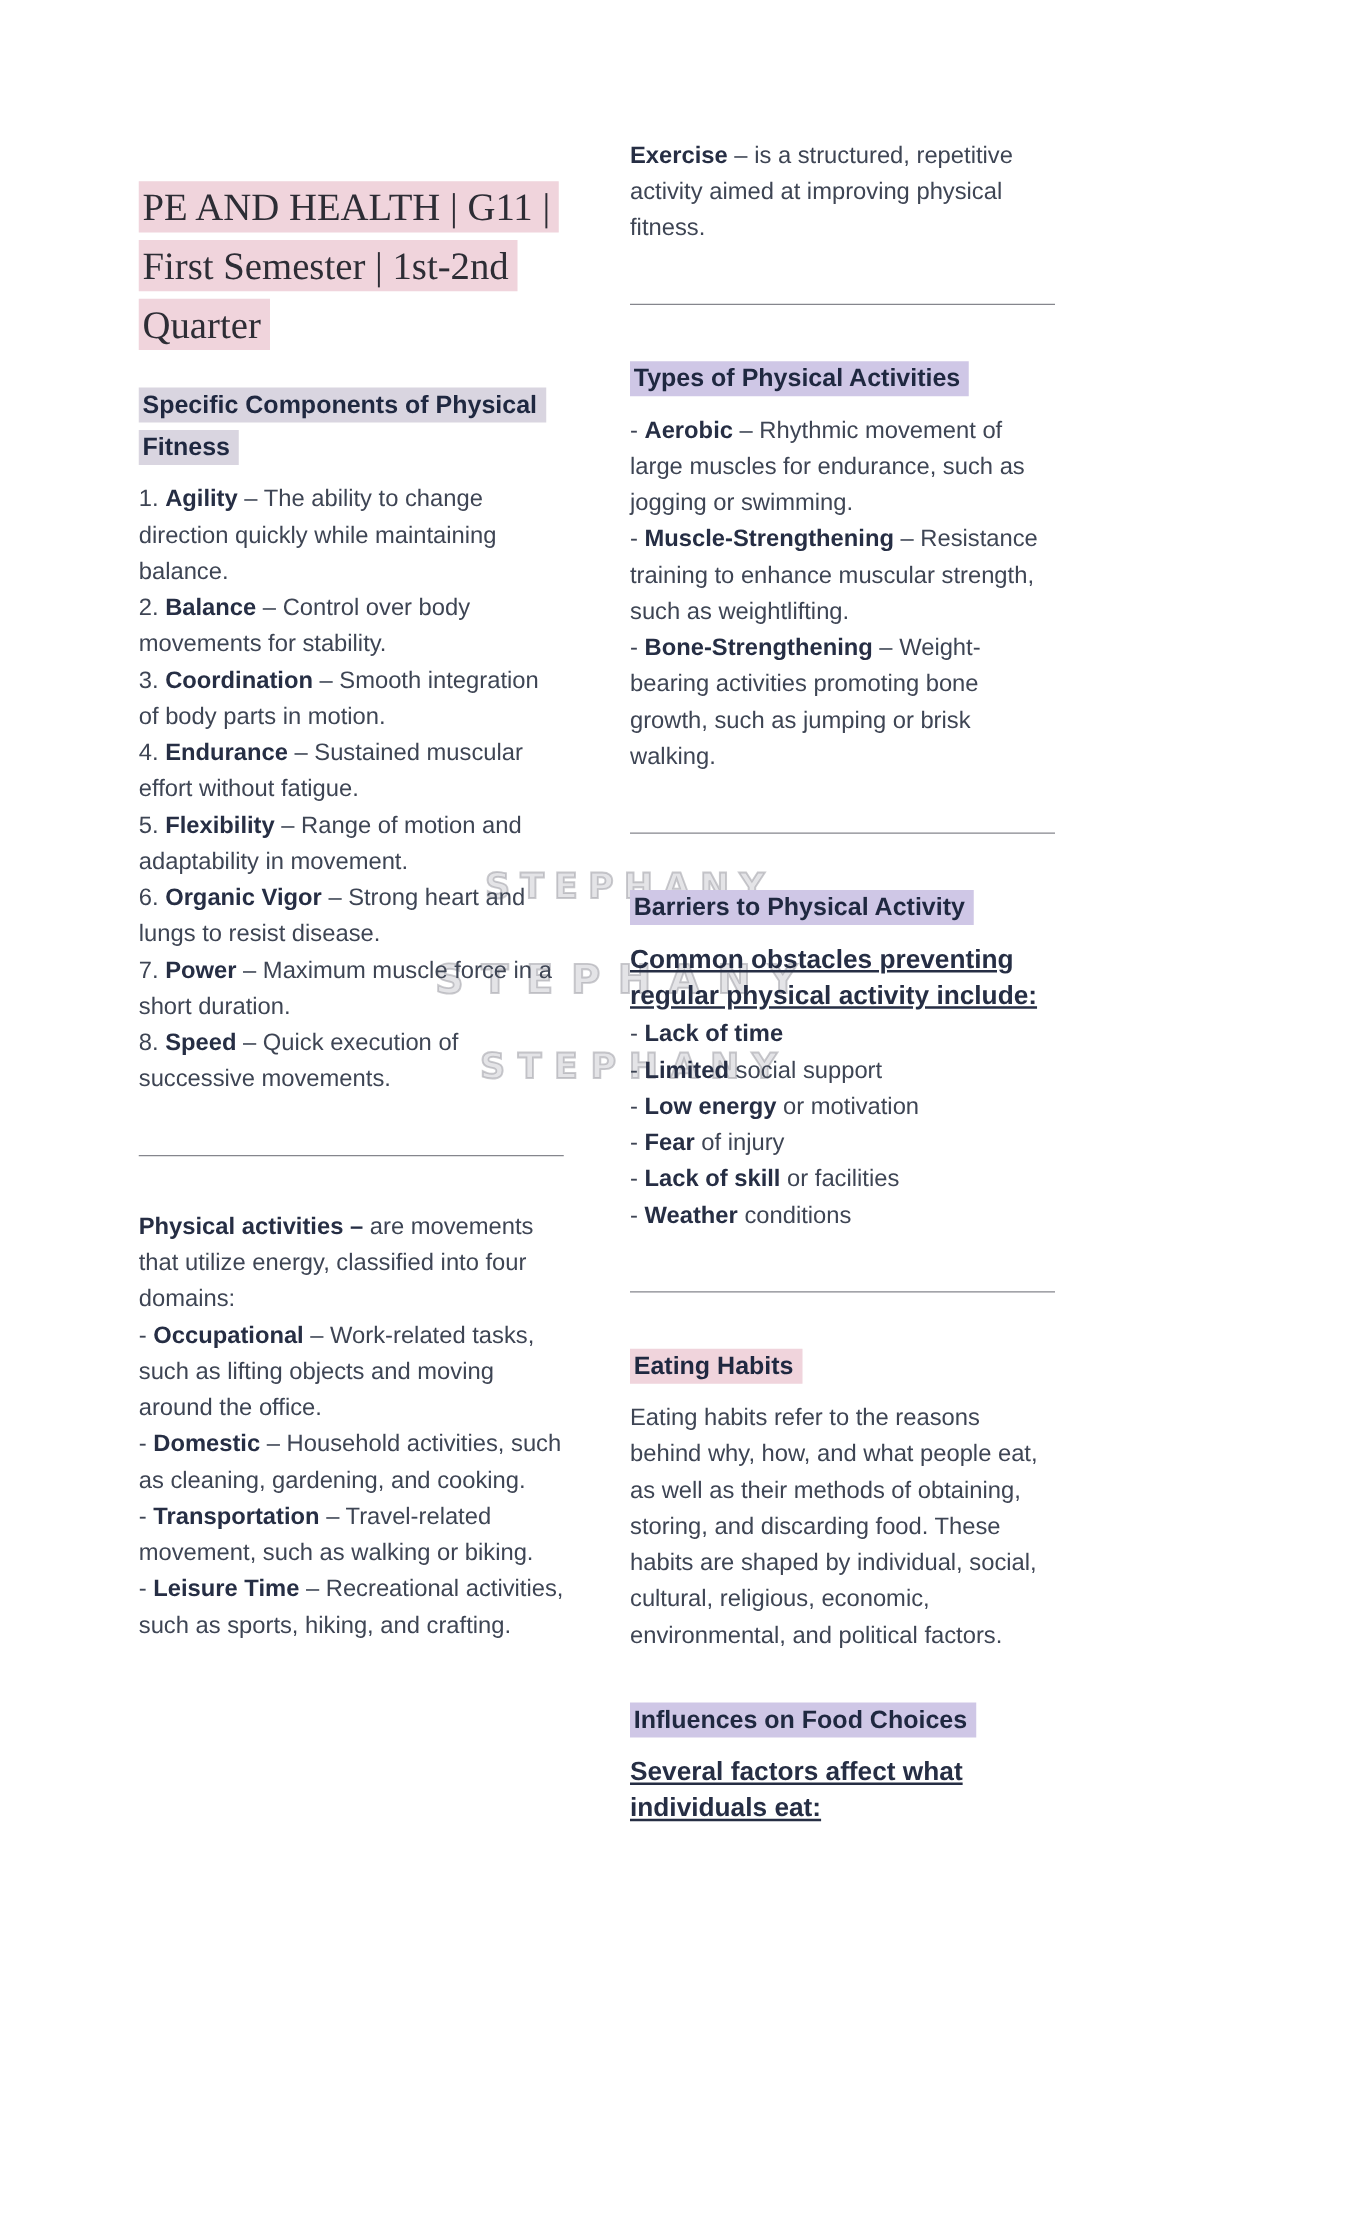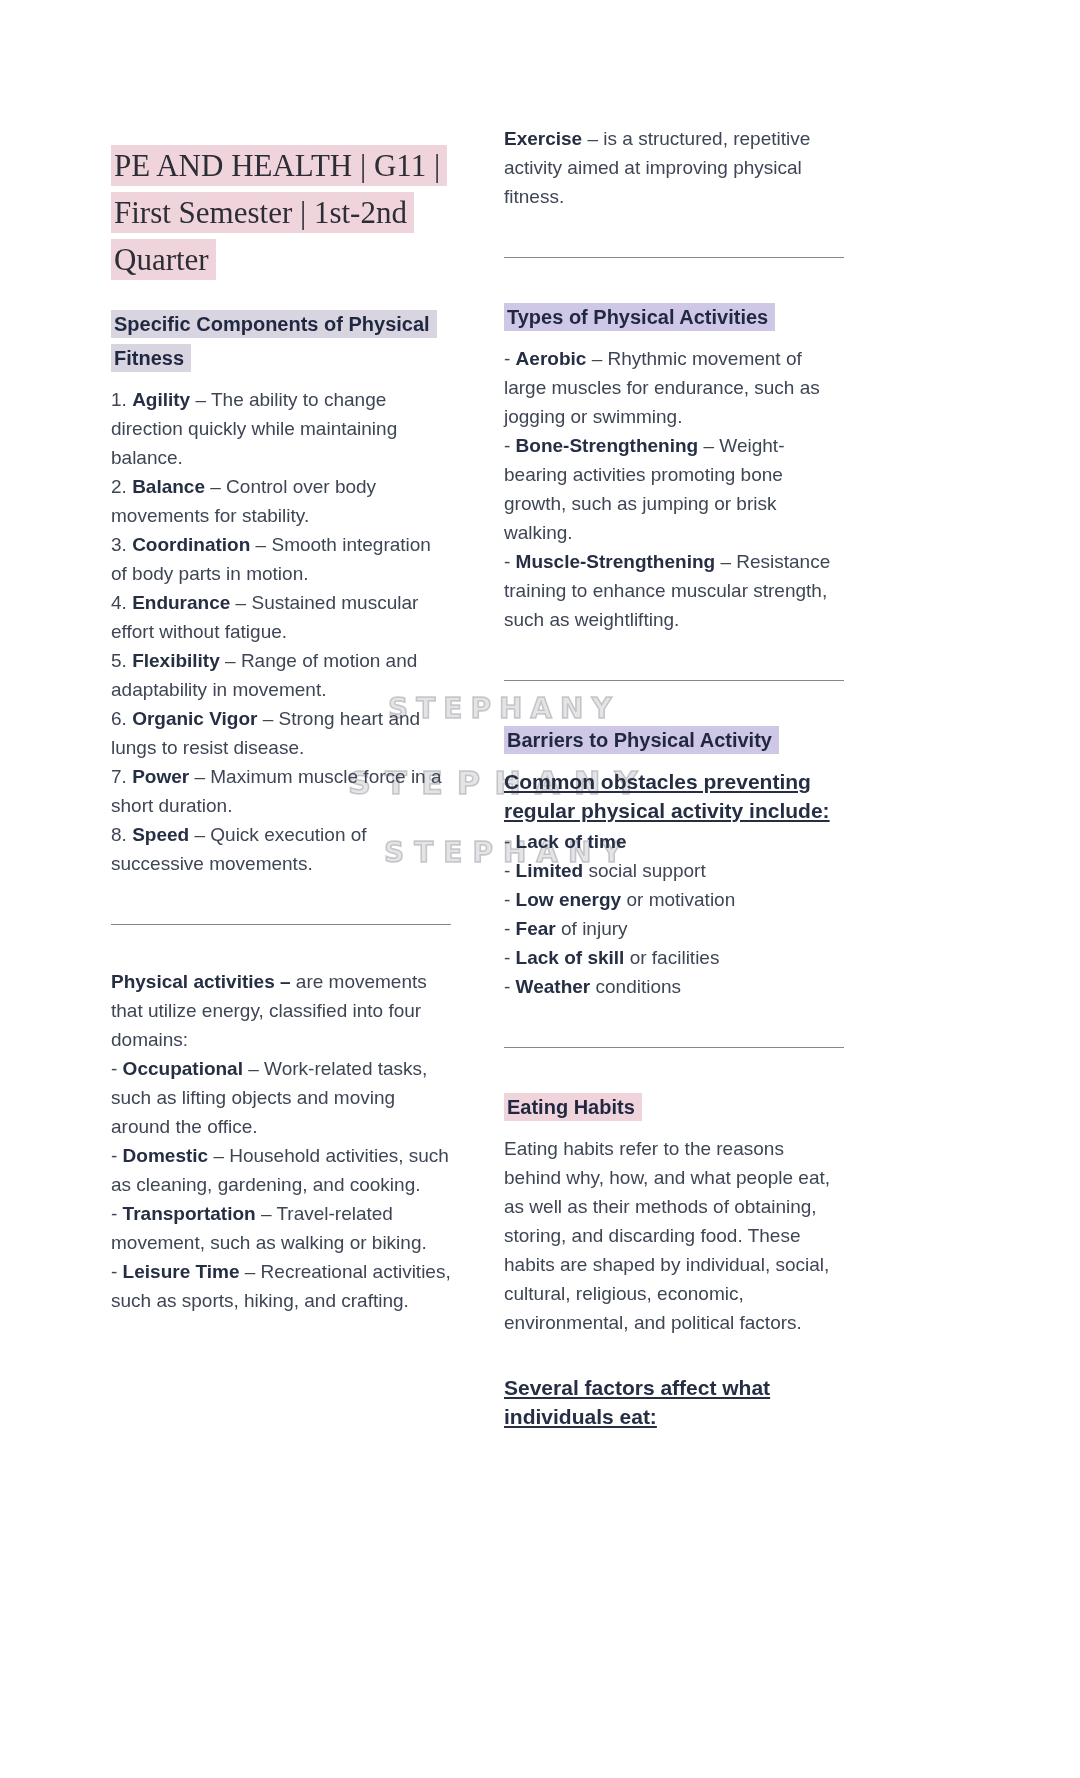--- a/index.html
+++ b/index.html
@@ -7,21 +7,21 @@
   .page {
     position: relative;
     width: 1080px;
     height: 1778px;
     background: #ffffff;
     overflow: hidden;
     font-family: "Liberation Sans", sans-serif;
   }
   .col { position: absolute; z-index: 2; }
   .col-left  { left: 111px; top: 142px; width: 340px; }
-  .col-right { left: 504px; top: 110px; width: 340px; margin-top: 14px; }
+  .col-right { left: 504px; top: 110px; width: 340px; }
 
   .title {
     font-family: "Liberation Serif", serif;
     font-weight: 500;
     font-size: 31px;
     line-height: 47px;
     color: var(--title-text, #2d2d35);
     margin-bottom: 24px;
   }
   .hl {
@@ -120,22 +120,22 @@
   <div class="col col-right">
 
     <p class="item"><b>Exercise</b><span> – is a structured, repetitive activity aimed at improving physical fitness.</span></p>
 
     <hr class="divider">
 
     <section>
       <h2 class="heading"><span class="hl hl-lav">Types of Physical Activities</span></h2>
       <div>
         <p class="item"><span>- </span><b>Aerobic</b><span> – Rhythmic movement of large muscles for endurance, such as jogging or swimming.</span></p>
+        <p class="item"><span>- </span><b>Muscle-Strengthening</b><span> – Resistance training to enhance muscular strength, such as weightlifting.</span></p>
         <p class="item"><span>- </span><b>Bone-Strengthening</b><span> – Weight-bearing activities promoting bone growth, such as jumping or brisk walking.</span></p>
-        <p class="item"><span>- </span><b>Muscle-Strengthening</b><span> – Resistance training to enhance muscular strength, such as weightlifting.</span></p>
       </div>
     </section>
 
     <hr class="divider">
 
     <section>
       <h2 class="heading"><span class="hl hl-lav">Barriers to Physical Activity</span></h2>
       <p class="bold-line">Common obstacles preventing regular physical activity include:</p>
       <div>
         <p class="item"><span>- </span><b>Lack of time</b><span></span></p>
@@ -150,18 +150,19 @@
     <hr class="divider">
 
     <section>
       <h2 class="heading"><span class="hl hl-pink">Eating Habits</span></h2>
       <p class="para">Eating habits refer to the reasons behind why, how, and what people eat, as well as their methods of obtaining, storing, and discarding food. These habits are shaped by individual, social, cultural, religious, economic, environmental, and political factors.</p>
     </section>
 
     <div class="spacer-sm"></div>
 
     <section>
+      <h2 class="heading"><span class="hl hl-lav">Influences on Food Choices</span></h2>
       <p class="bold-line">Several factors affect what individuals eat:</p>
     </section>
 
   </div>
 
 </div>
 
 </body></html>

